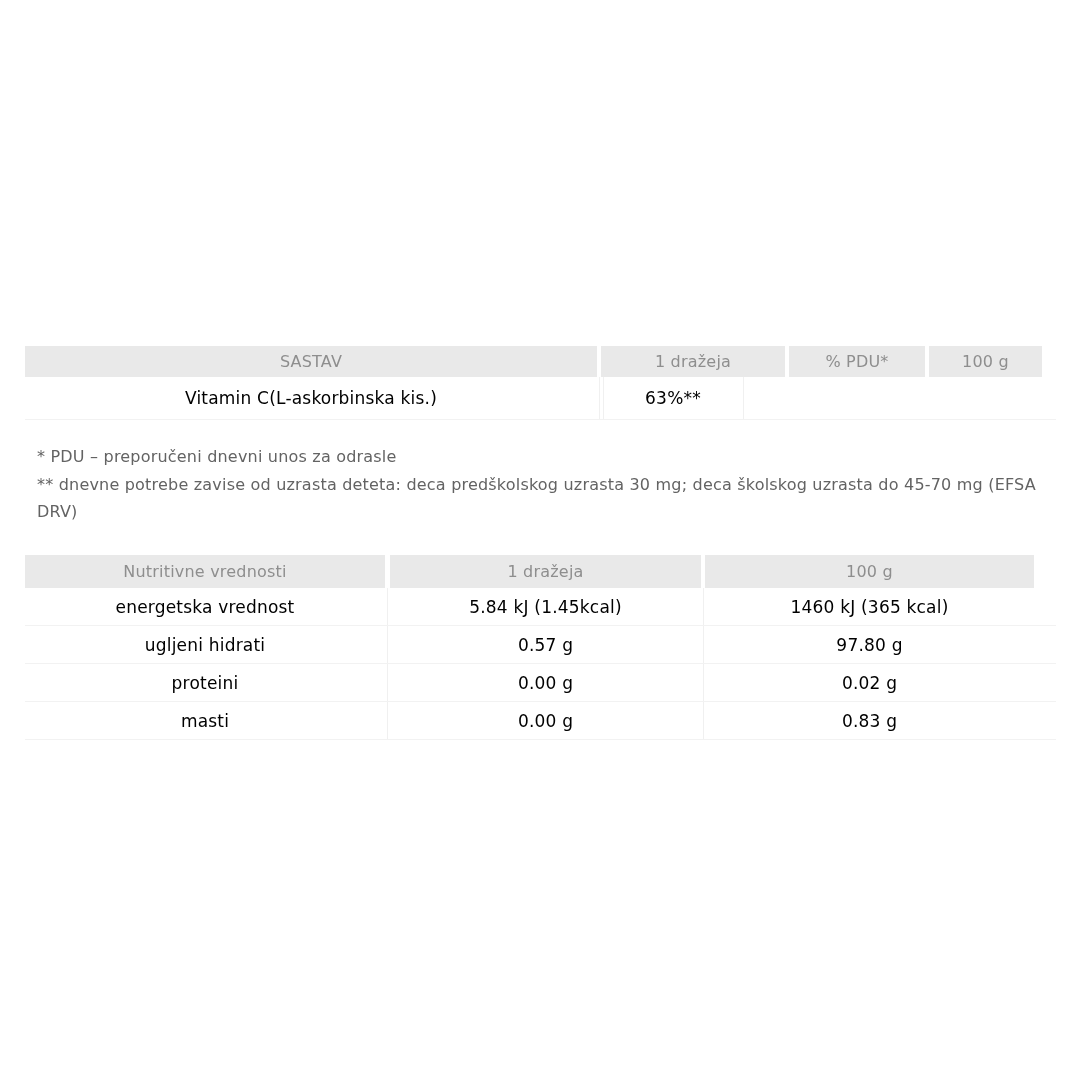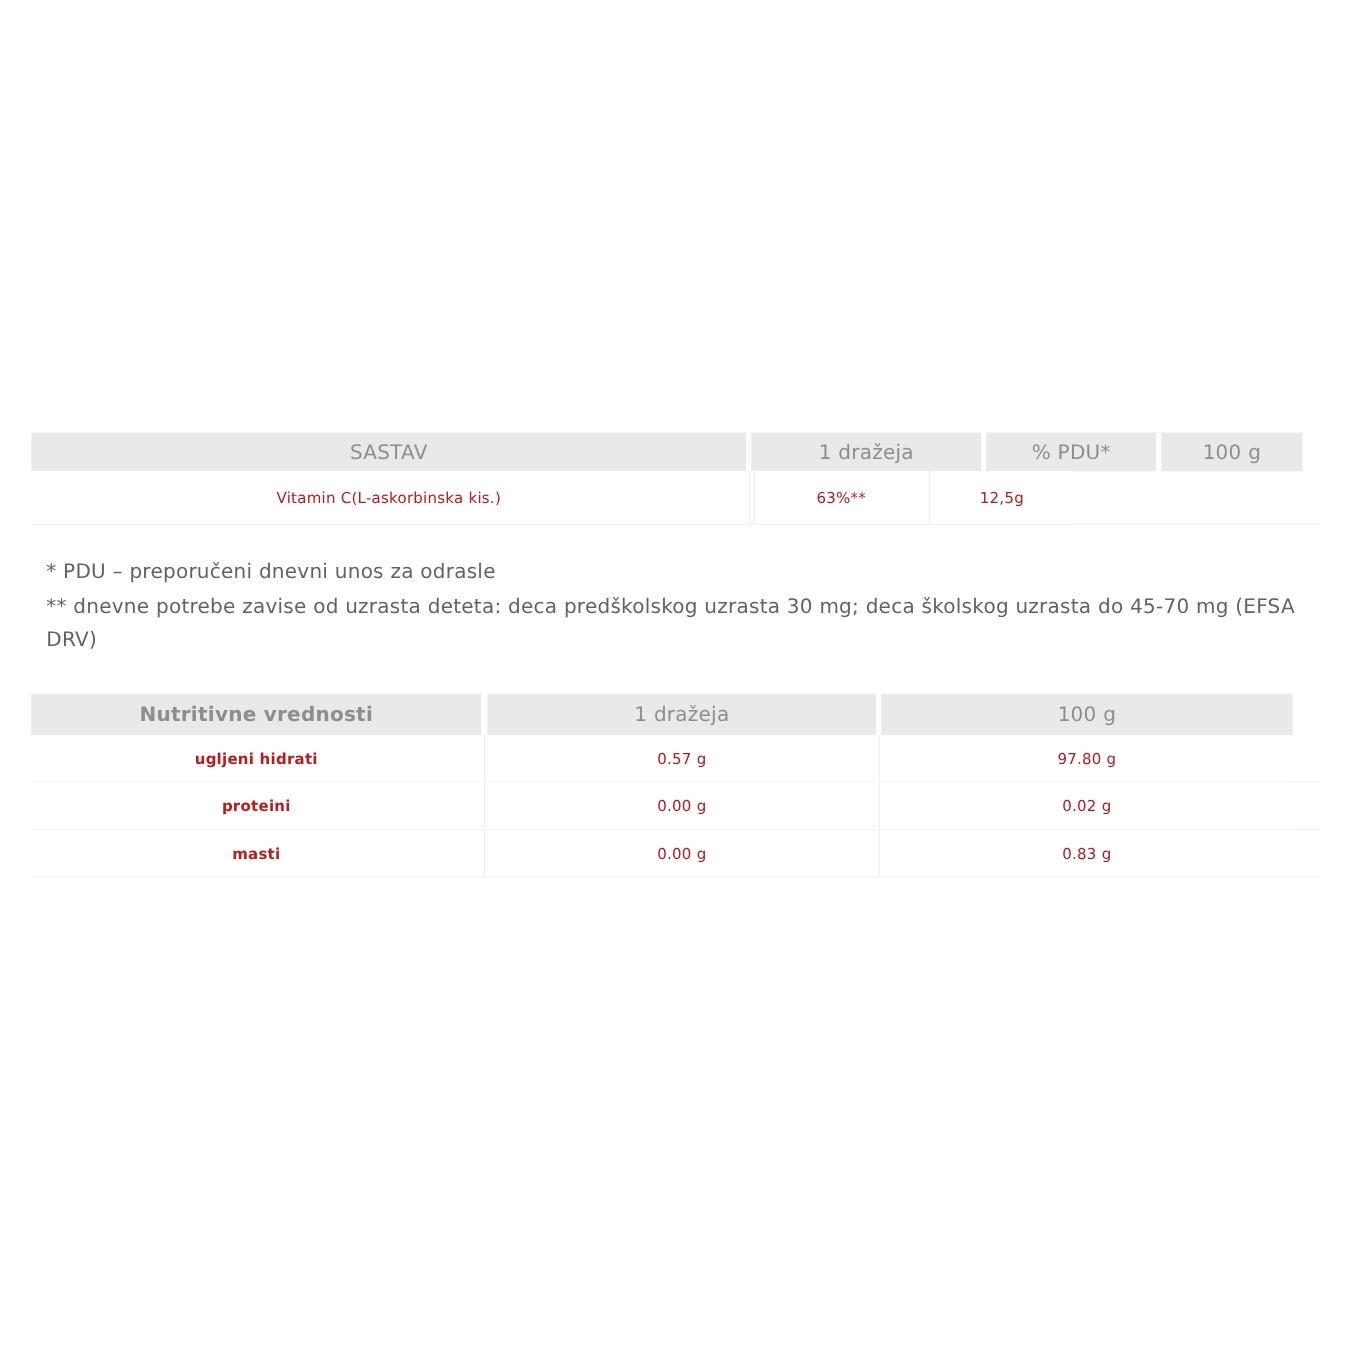--- a/index.html
+++ b/index.html
@@ -19,22 +19,22 @@
     background: #e9e9e9;
     color: #8e8e8e;
     font-size: 16px;
     display: flex;
     align-items: center;
     justify-content: center;
     box-sizing: border-box;
     letter-spacing: 0.2px;
   }
   .dcell {
-    color: #b91c1c;
-    font-size: 12px;
+    color: #000000;
+    font-size: 17px;
     background: #ffffff;
     display: flex;
     align-items: center;
     justify-content: center;
     box-sizing: border-box;
     letter-spacing: 0.2px;
   }
   .hgap { background: #ffffff; }           
   .vgap { display: flex; justify-content: center; background: #ffffff; }
   .vgap::after { content: ""; width: 1px; background: #f0f0f0; }
@@ -60,21 +60,21 @@
     font-size: 16px;
     line-height: 27.5px;
     letter-spacing: 0.2px;
   }
   #footnotes .fline { white-space: nowrap; }
 
   
   #nutrition-table { left: 25px; top: 555px; width: 1031px; }
   #nutrition-table .hrow { height: 33px; }
   #nutrition-table .drow { height: 38px; }
-  .t2c1 { width: 360px; font-weight: bold; }
+  .t2c1 { width: 360px; }
   .t2c2 { width: 311px; }
   .t2c3 { width: 329px; }
 </style>
 </head>
 <body>
 
 <div id="sastav-table" class="abs">
   <div class="trow hrow">
     <div class="hcell t1c1">SASTAV</div>
     <div class="hgap g4"></div>
@@ -83,39 +83,45 @@
     <div class="hcell t1c3">% PDU*</div>
     <div class="hgap g4"></div>
     <div class="hcell t1c4">100 g</div>
   </div>
   <div class="trow drow">
     <div class="dcell t1c1">Vitamin C(L-askorbinska kis.)</div>
     <div class="vgap g4"></div>
     <div class="vgap g4"></div>
     <div class="dcell t1c3">63%**</div>
     <div class="vgap g4"></div>
-    <div class="dcell t1c4">12,5g</div>
   </div>
 </div>
 
 <div id="footnotes" class="abs">
   <div class="fline">* PDU – preporučeni dnevni unos za odrasle</div>
   <div class="fline">** dnevne potrebe zavise od uzrasta deteta: deca predškolskog uzrasta 30 mg; deca školskog uzrasta do 45-70 mg (EFSA</div>
   <div class="fline">DRV)</div>
 </div>
 
 <div id="nutrition-table" class="abs">
   <div class="trow hrow">
     <div class="hcell t2c1">Nutritivne vrednosti</div>
     <div class="hgap g5"></div>
     <div class="hcell t2c2">1 dražeja</div>
     <div class="hgap g4"></div>
     <div class="hcell t2c3">100 g</div>
   </div>
 
+  <div class="trow drow">
+    <div class="dcell t2c1">energetska vrednost</div>
+    <div class="vgap g5"></div>
+    <div class="dcell t2c2">5.84 kJ (1.45kcal)</div>
+    <div class="vgap g4"></div>
+    <div class="dcell t2c3">1460 kJ (365 kcal)</div>
+  </div>
 
   <div class="trow drow">
     <div class="dcell t2c1">ugljeni hidrati</div>
     <div class="vgap g5"></div>
     <div class="dcell t2c2">0.57 g</div>
     <div class="vgap g4"></div>
     <div class="dcell t2c3">97.80 g</div>
   </div>
 
   <div class="trow drow">

